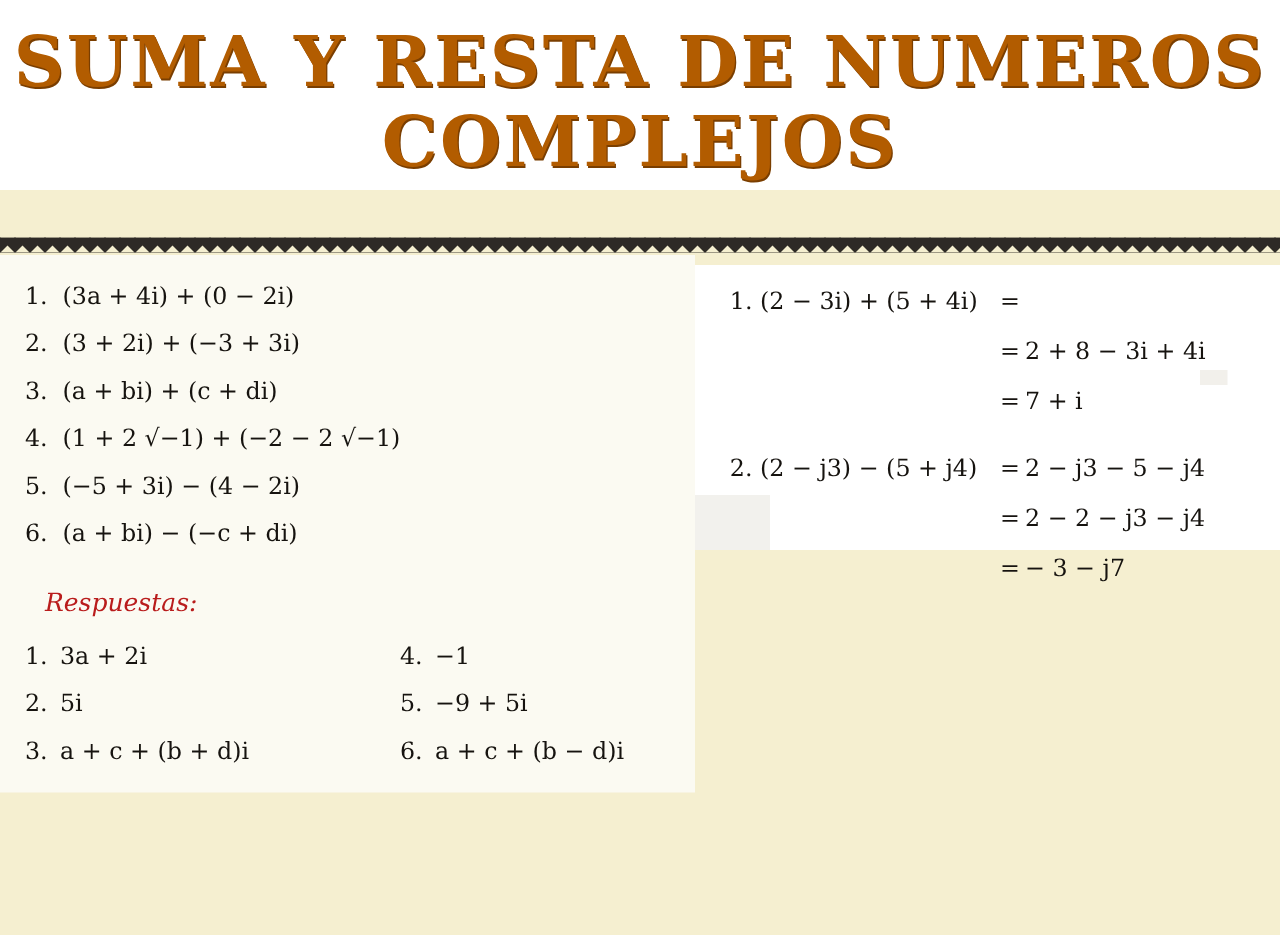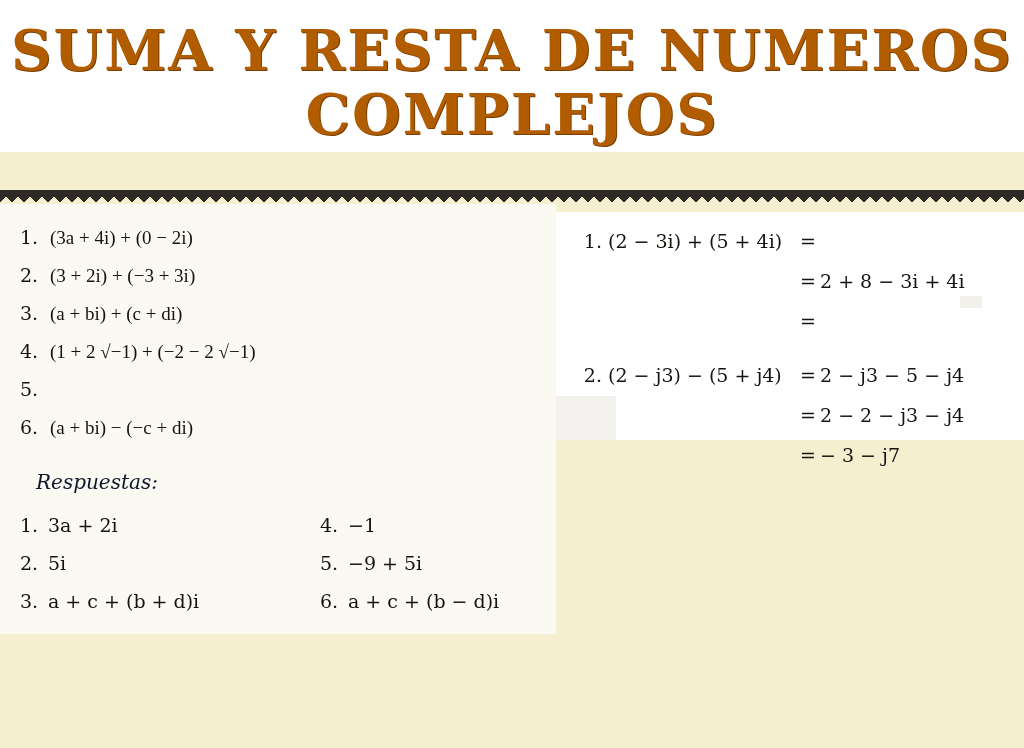--- a/index.html
+++ b/index.html
@@ -101,31 +101,30 @@
     display: flex;
     align-items: baseline;
     height: 38px;
   }
   .prob-num {
     width: 30px;
     flex: 0 0 30px;
   }
   .prob-body {
     flex: 1 1 auto;
-    font-family: Liberation Serif, serif;
   }
 
   .answers-title {
     position: absolute;
     left: 36px;
     top: 266px;
     font-family: "DejaVu Serif", serif;
     font-style: italic;
     font-size: 20px;
-    color: #0f172a;
+    color: #b91c1c;
   }
   .answers-grid {
     position: absolute;
     left: 20px;
     top: 310px;
     width: 530px;
   }
   .ans-row {
     display: flex;
     height: 38px;
@@ -215,20 +214,21 @@
     <div class="prob-row math">
       <span class="prob-num">3.</span>
       <span class="prob-body">(a + bi) + (c + di)</span>
     </div>
     <div class="prob-row math">
       <span class="prob-num">4.</span>
       <span class="prob-body">(1 + 2 √−1) + (−2 − 2 √−1)</span>
     </div>
     <div class="prob-row math">
       <span class="prob-num">5.</span>
+      <span class="prob-body">(−5 + 3i) − (4 − 2i)</span>
     </div>
     <div class="prob-row math">
       <span class="prob-num">6.</span>
       <span class="prob-body">(a + bi) − (−c + di)</span>
     </div>
   </div>
 
   <div class="answers-title">Respuestas:</div>
 
   <div class="answers-grid">
@@ -277,20 +277,21 @@
       <div class="worked-line math">
         <span class="w-num"></span>
         <span class="w-lhs"></span>
         <span class="w-eq">=</span>
         <span class="w-rhs">2 + 8 − 3i + 4i</span>
       </div>
       <div class="worked-line math">
         <span class="w-num"></span>
         <span class="w-lhs"></span>
         <span class="w-eq">=</span>
+        <span class="w-rhs">7 + i</span>
       </div>
     </div>
 
     <div class="worked-block">
       <div class="worked-line math">
         <span class="w-num">2.</span>
         <span class="w-lhs">(2 − j3) − (5 + j4)</span>
         <span class="w-eq">=</span>
         <span class="w-rhs">2 − j3 − 5 − j4</span>
       </div>

